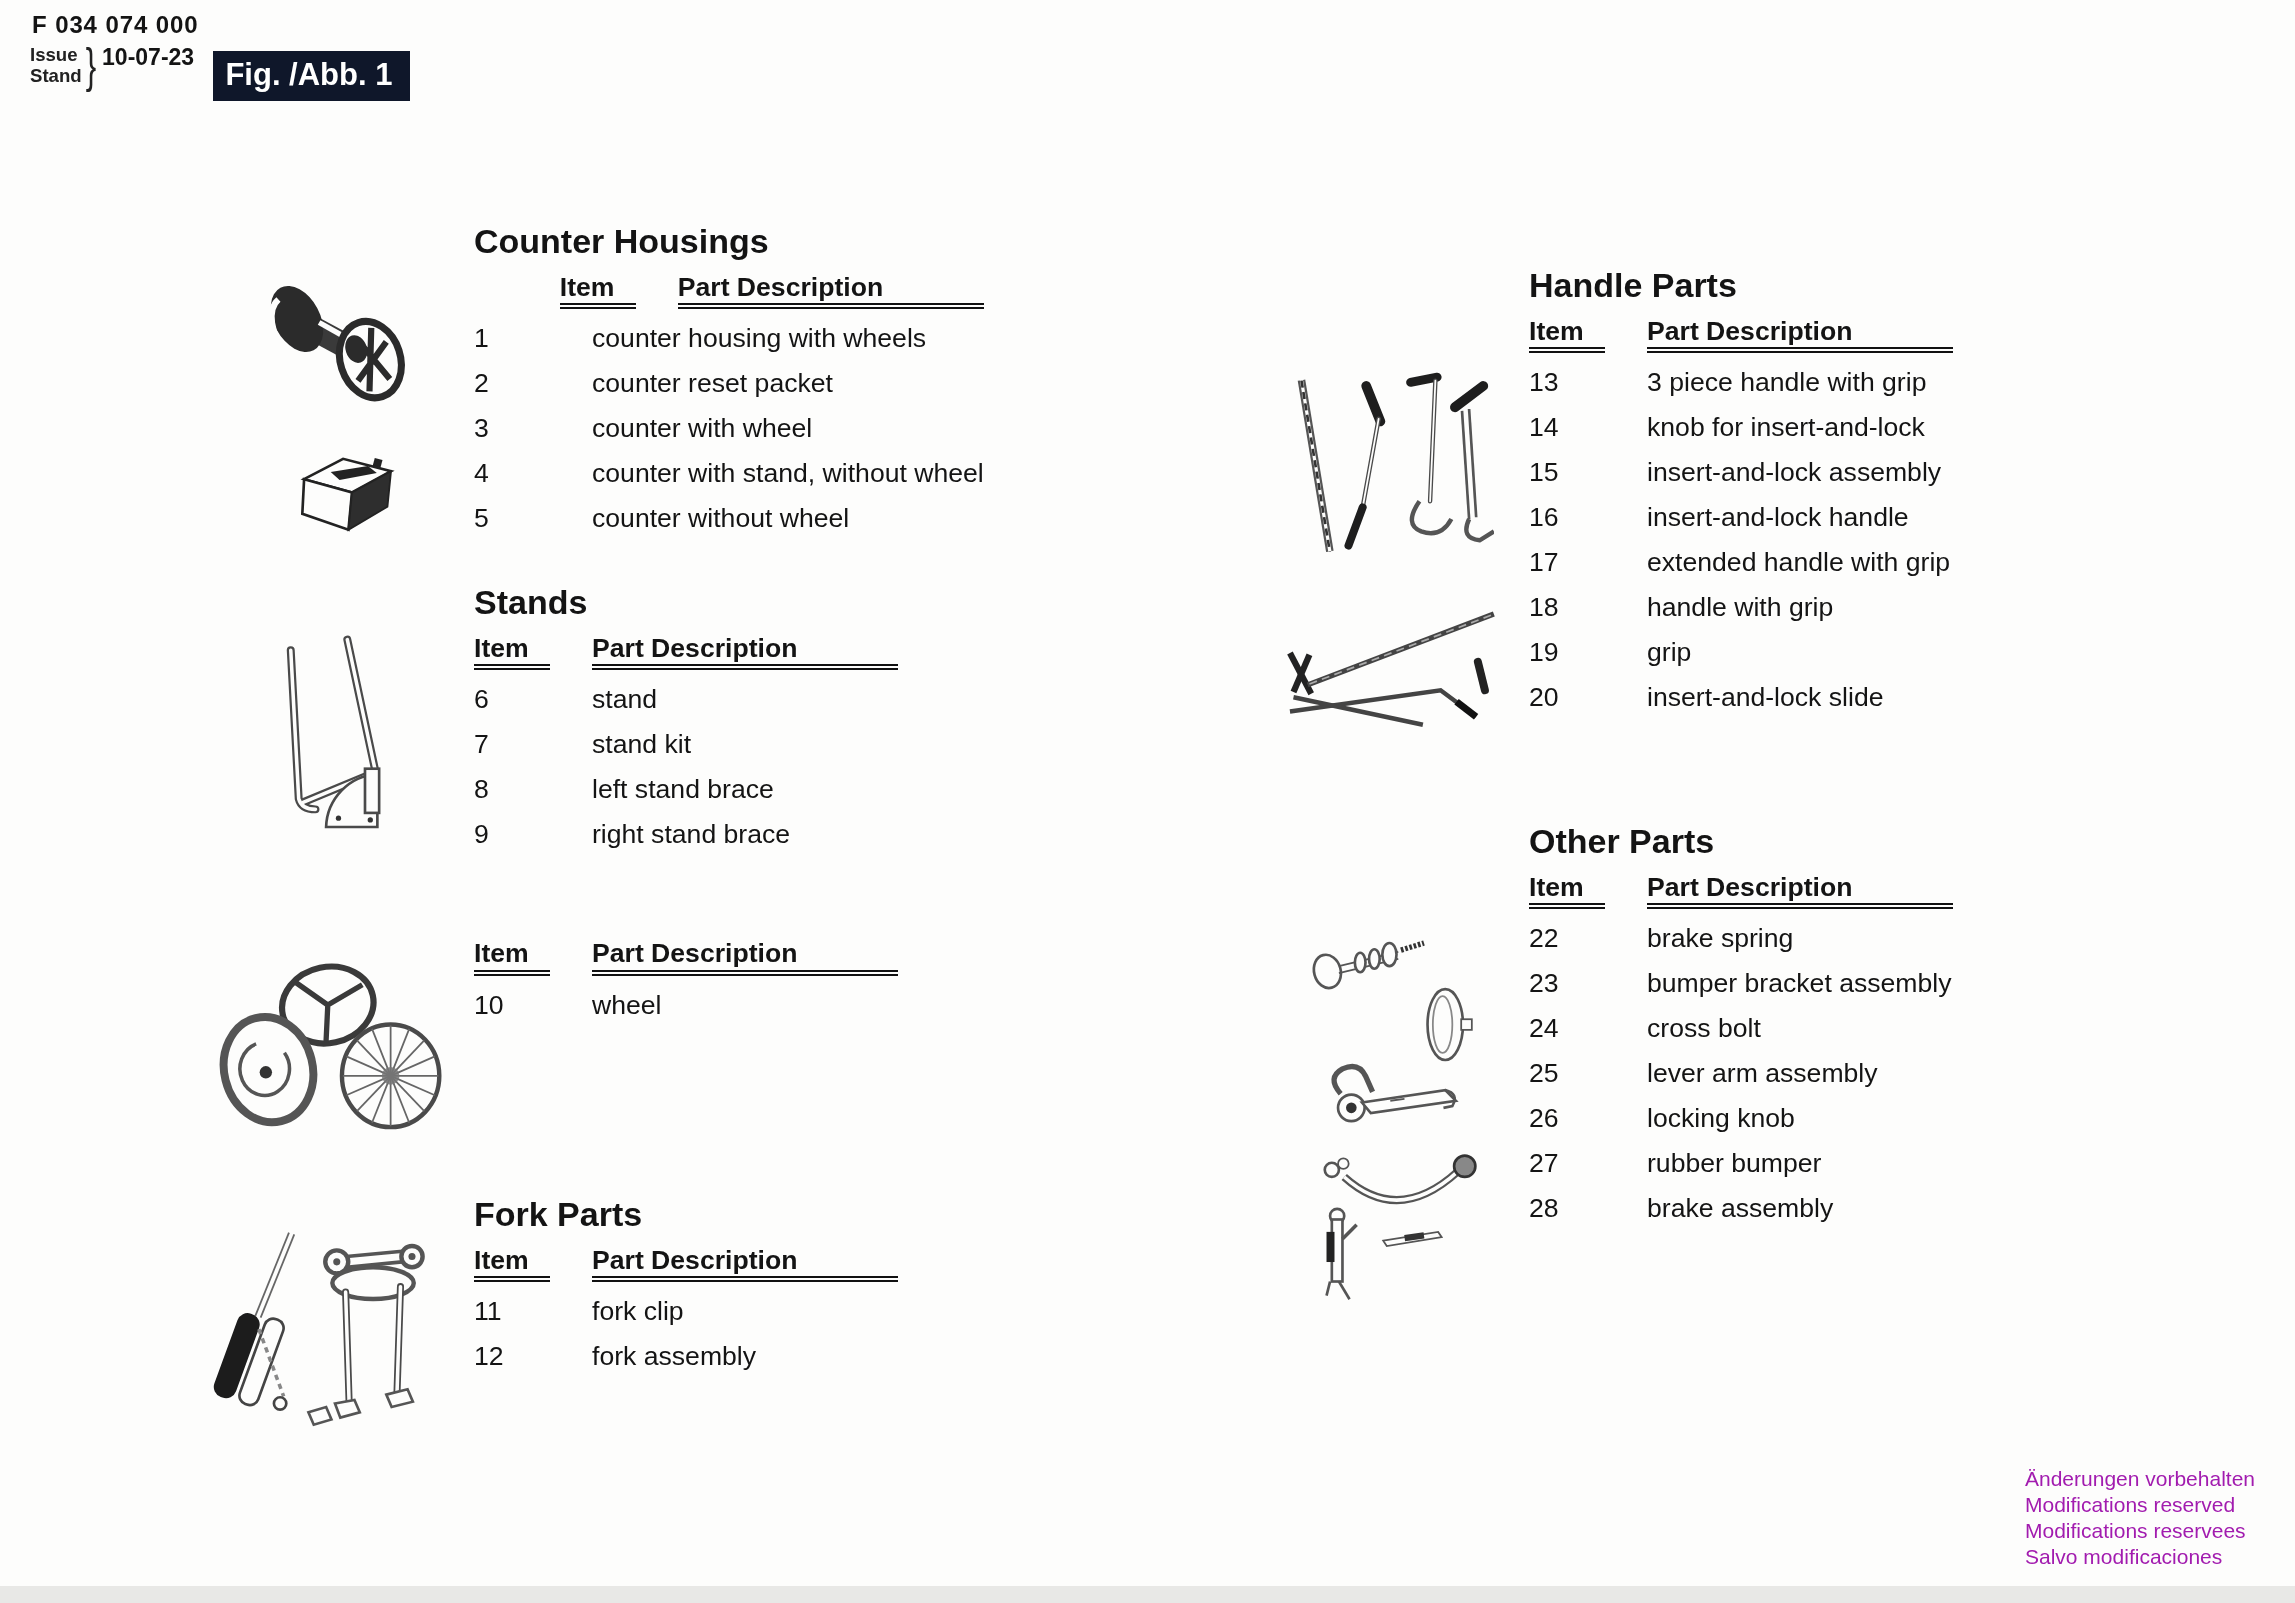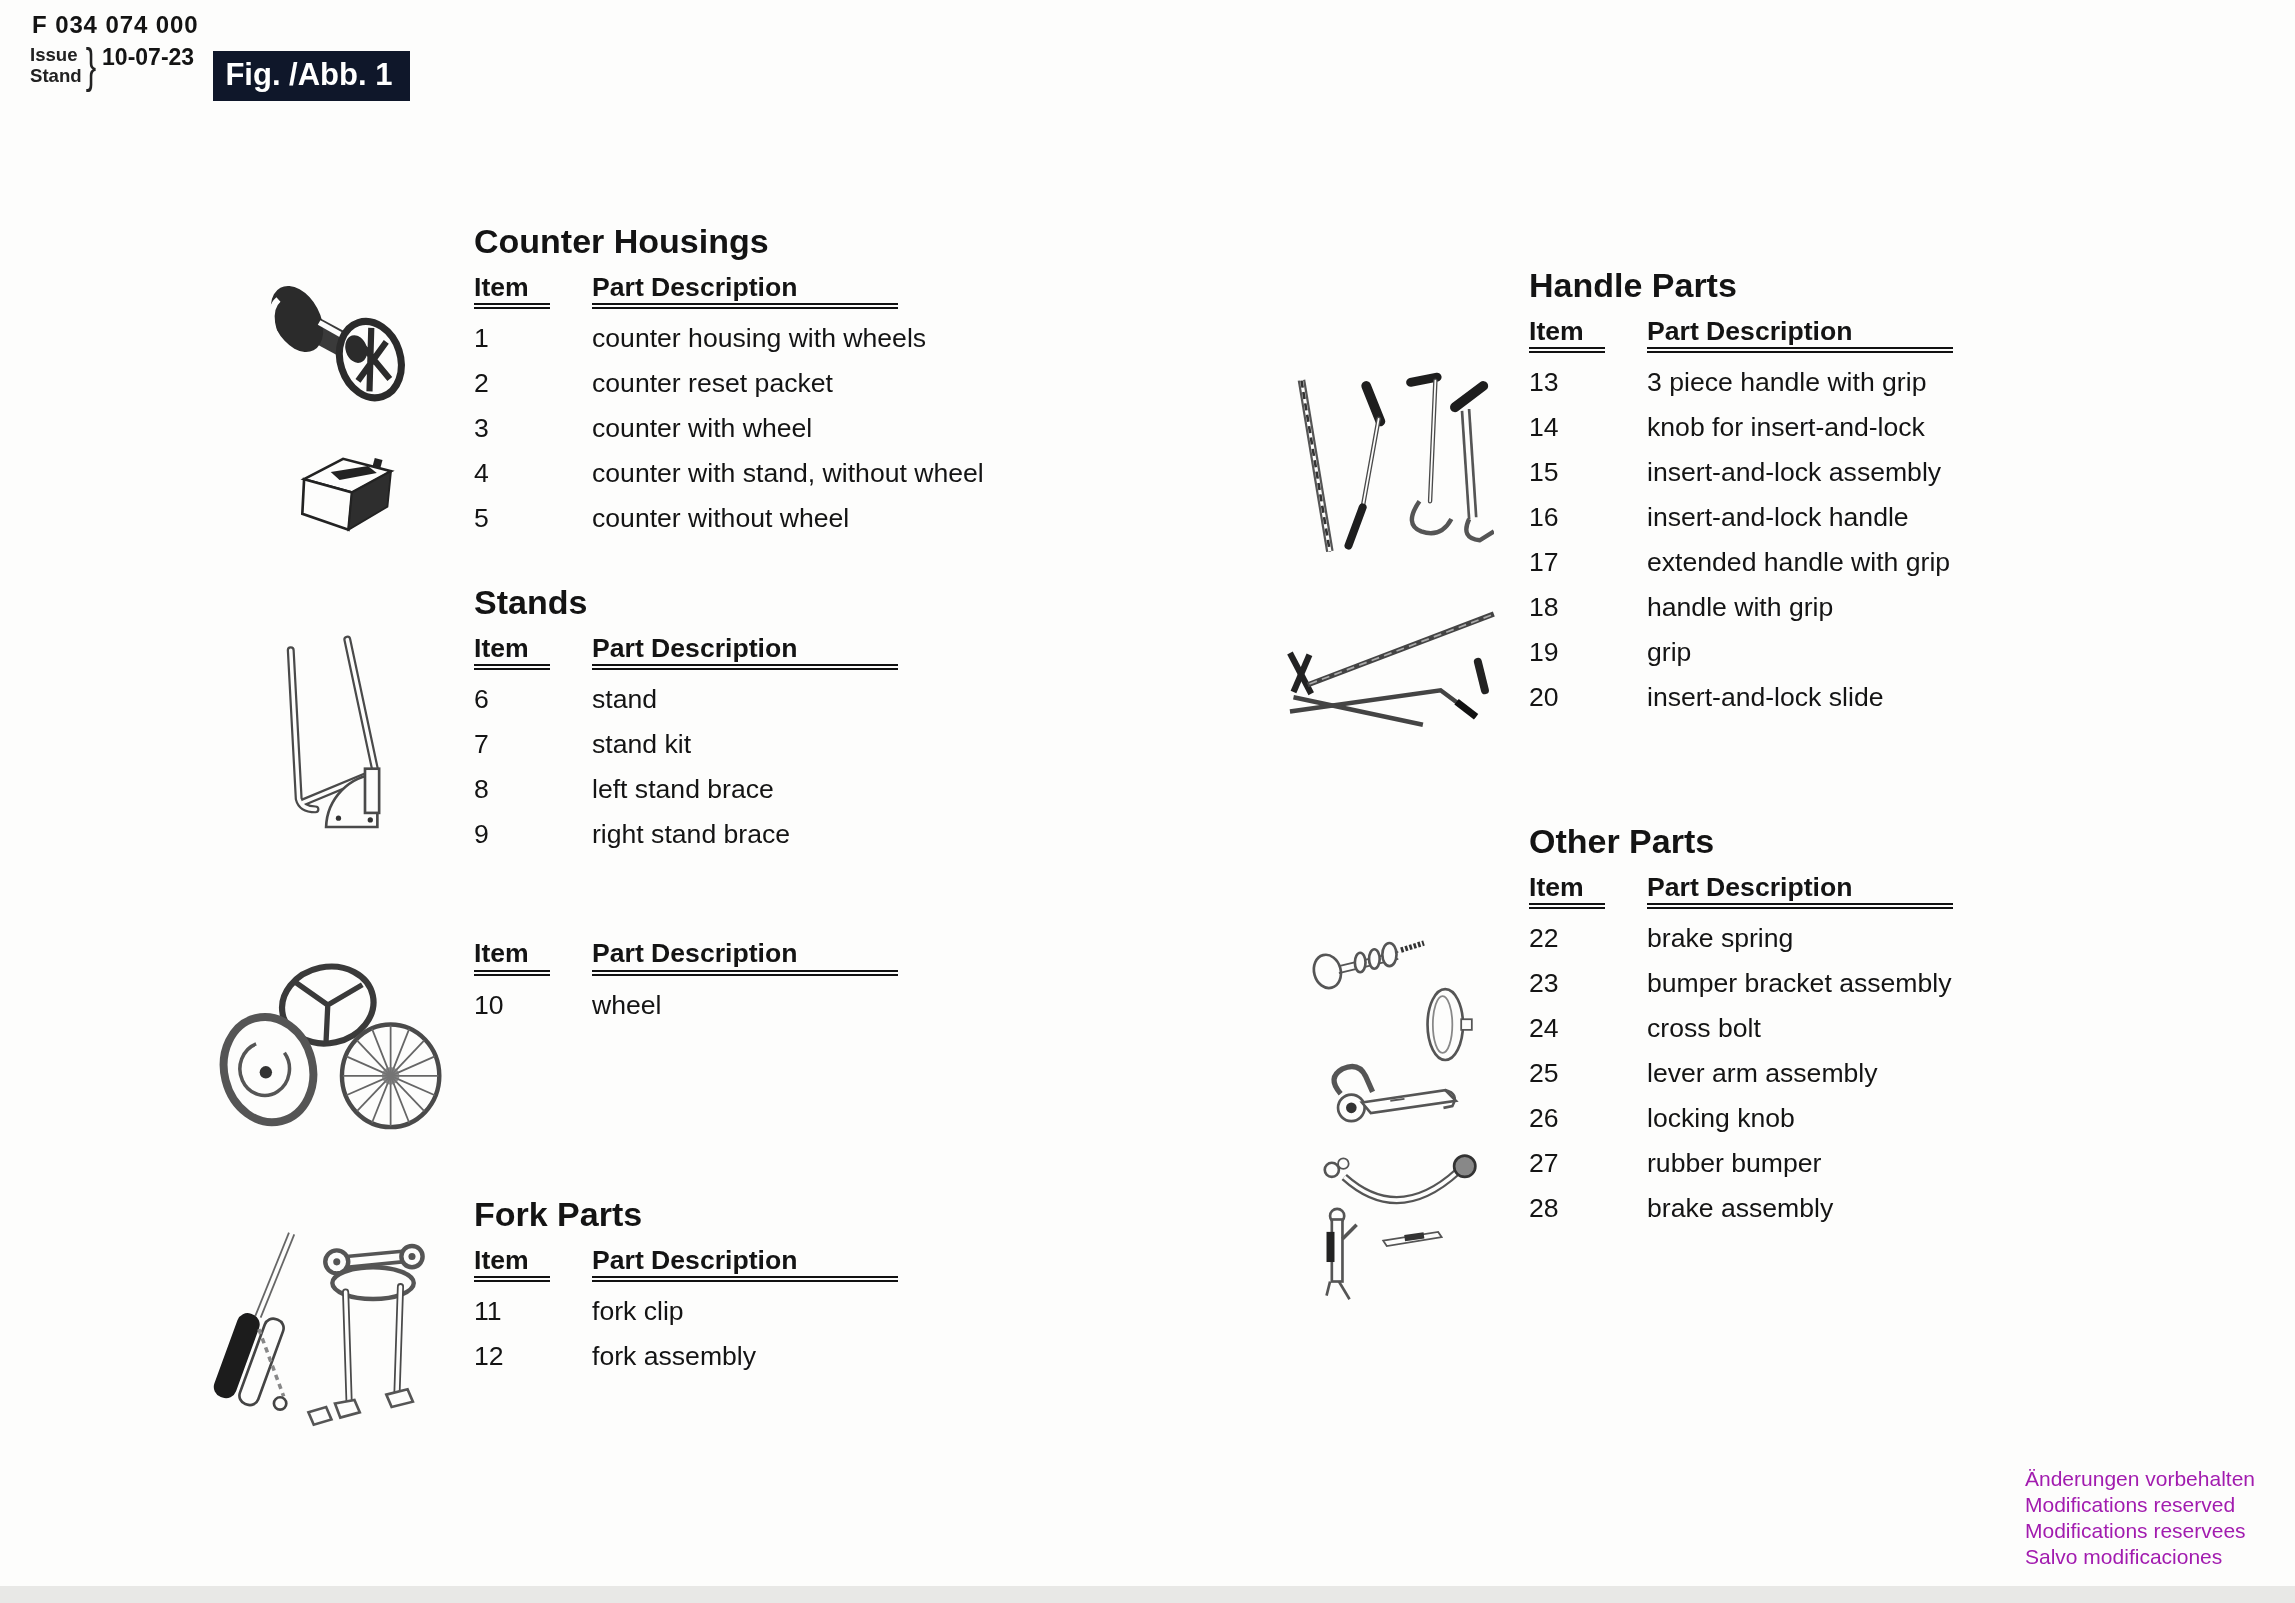--- a/index.html
+++ b/index.html
@@ -14,21 +14,21 @@
   .issue-labels{font-size:18.6px;line-height:21px;font-weight:bold;color:#222;}
   .brace{font-size:48px;font-weight:400;line-height:44px;margin-left:0.9px;transform:scaleX(.65);color:#222;}
   .issue-date{font-size:23px;font-weight:bold;margin-left:3.5px;}
   .fig-label{
     position:absolute;left:213px;top:51px;background:#0f172a;color:#fff;
     font-size:31px;padding:6.2px 17.7px 8px 12.4px;font-weight:bold;
   }
   
   .parts-section{position:absolute;}
   .section-title{font-size:34px;font-weight:bold;margin:0 0 10.6px 0;line-height:39px;}
-  .thead{display:flex;margin-bottom:7px;}
+  .thead{display:flex;margin-bottom:7px;justify-content:flex-end;}
   .th{font-size:26.6px;font-weight:bold;border-bottom:6.2px double #111;padding-bottom:0.9px;}
   .th-item{width:76px;margin-right:42px;}
   .th-desc{width:306px;}
   .tr{display:flex;height:45px;align-items:center;font-size:26.6px;}
   .td-item{width:118px;flex:none;}
   .td-desc{white-space:nowrap;}
   
   .footer-notes{position:absolute;left:2025px;top:1466px;font-size:21px;line-height:26px;color:#a21caf;}
   
   .illus{position:absolute;}

